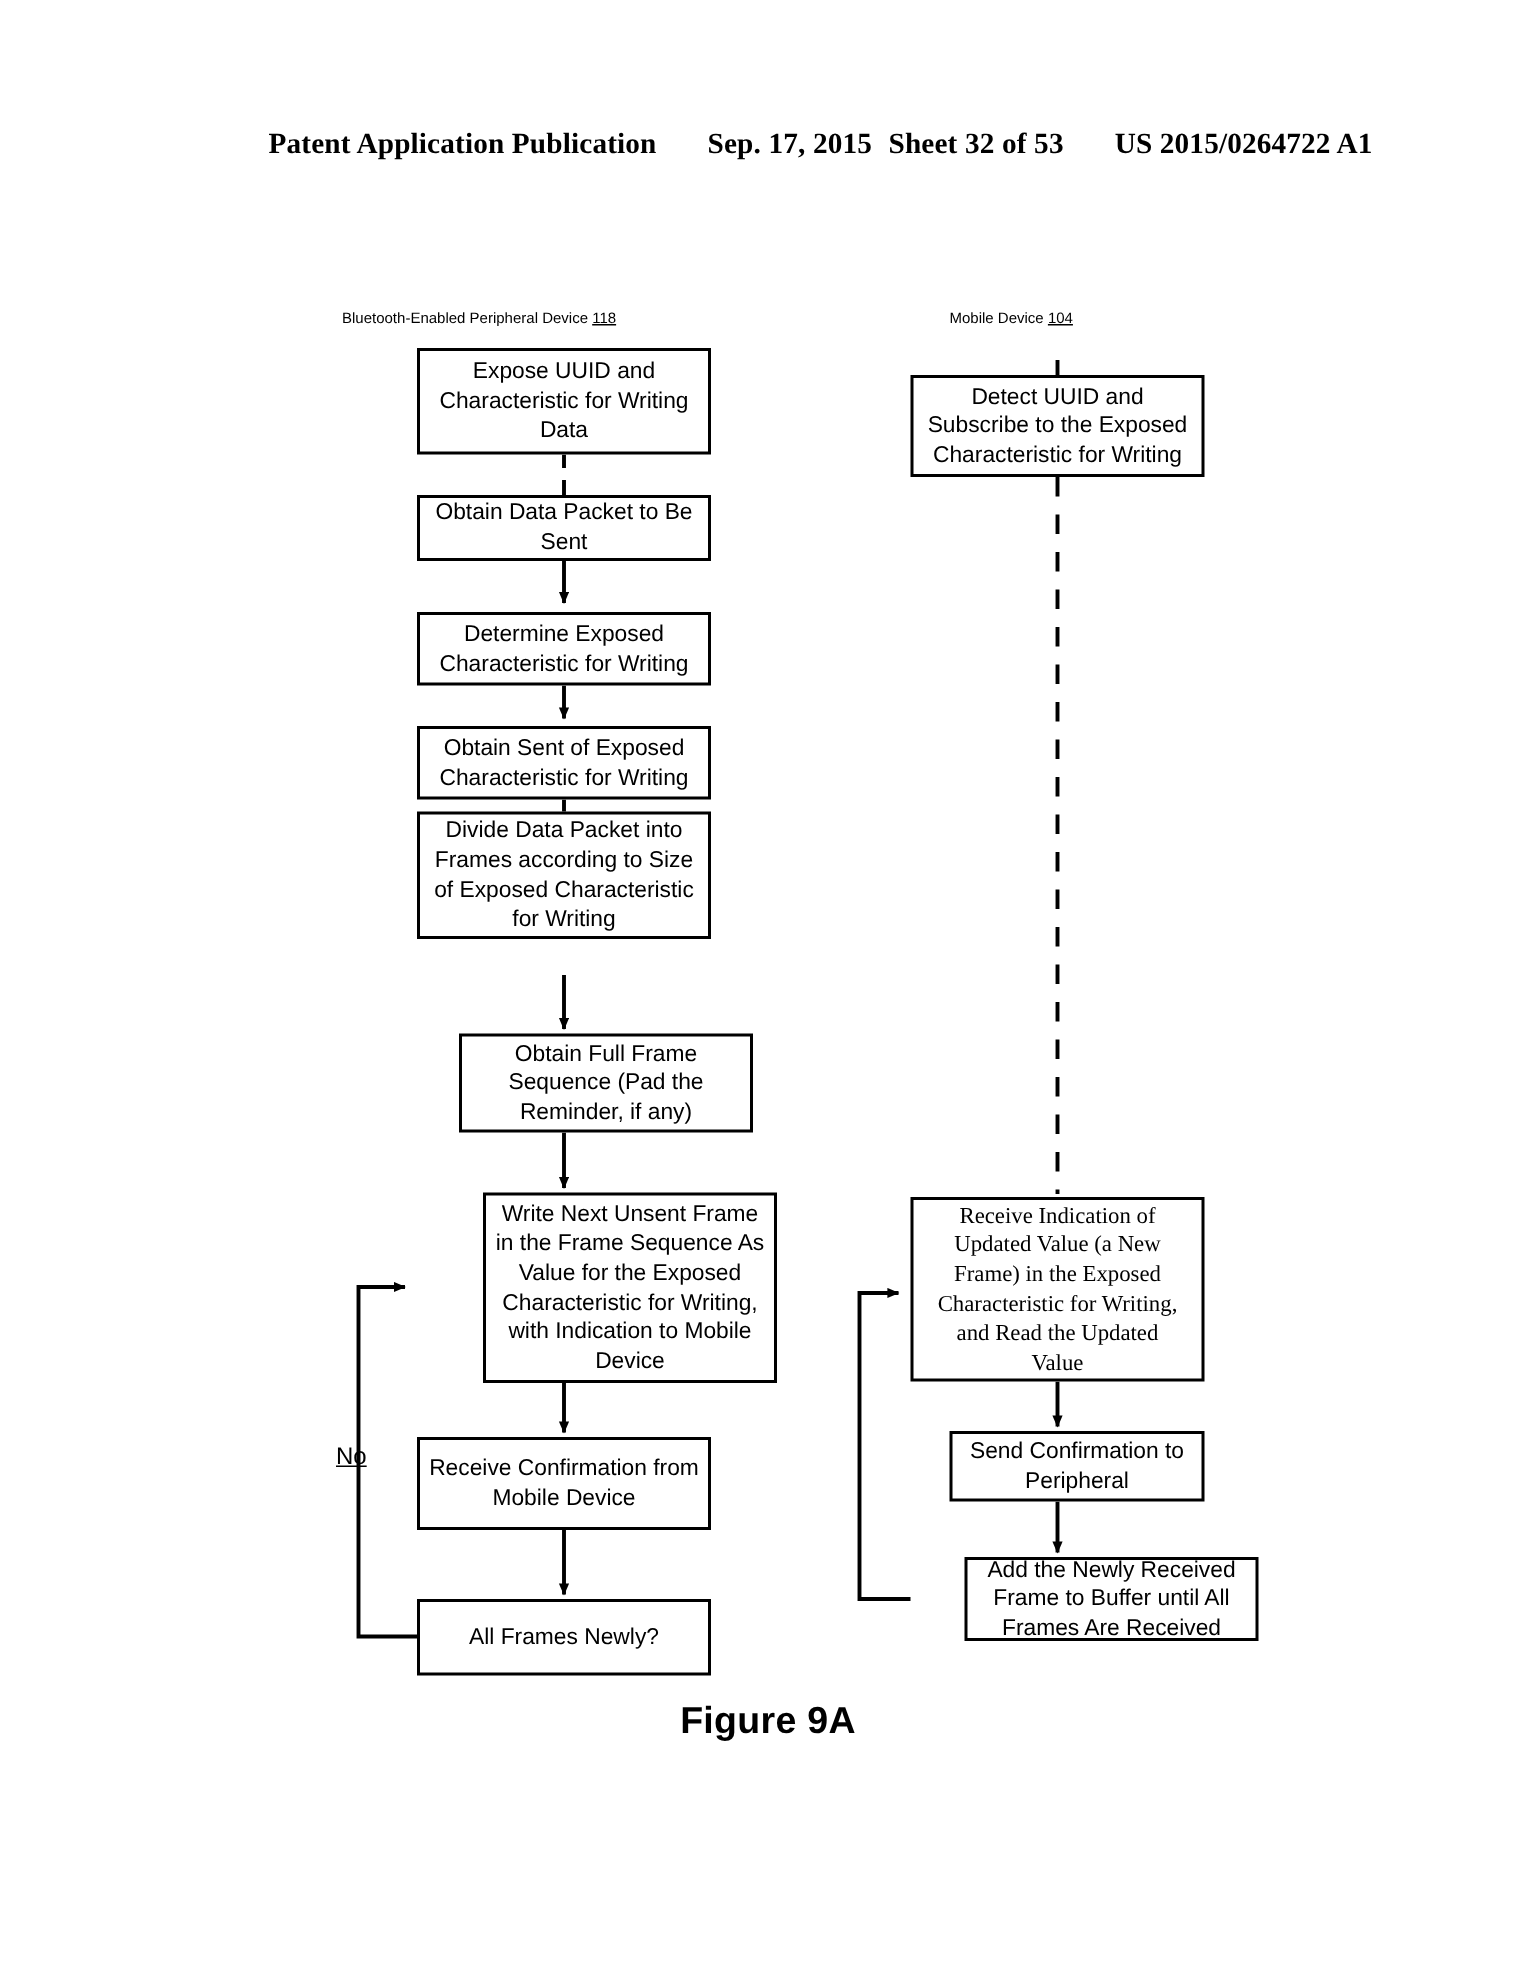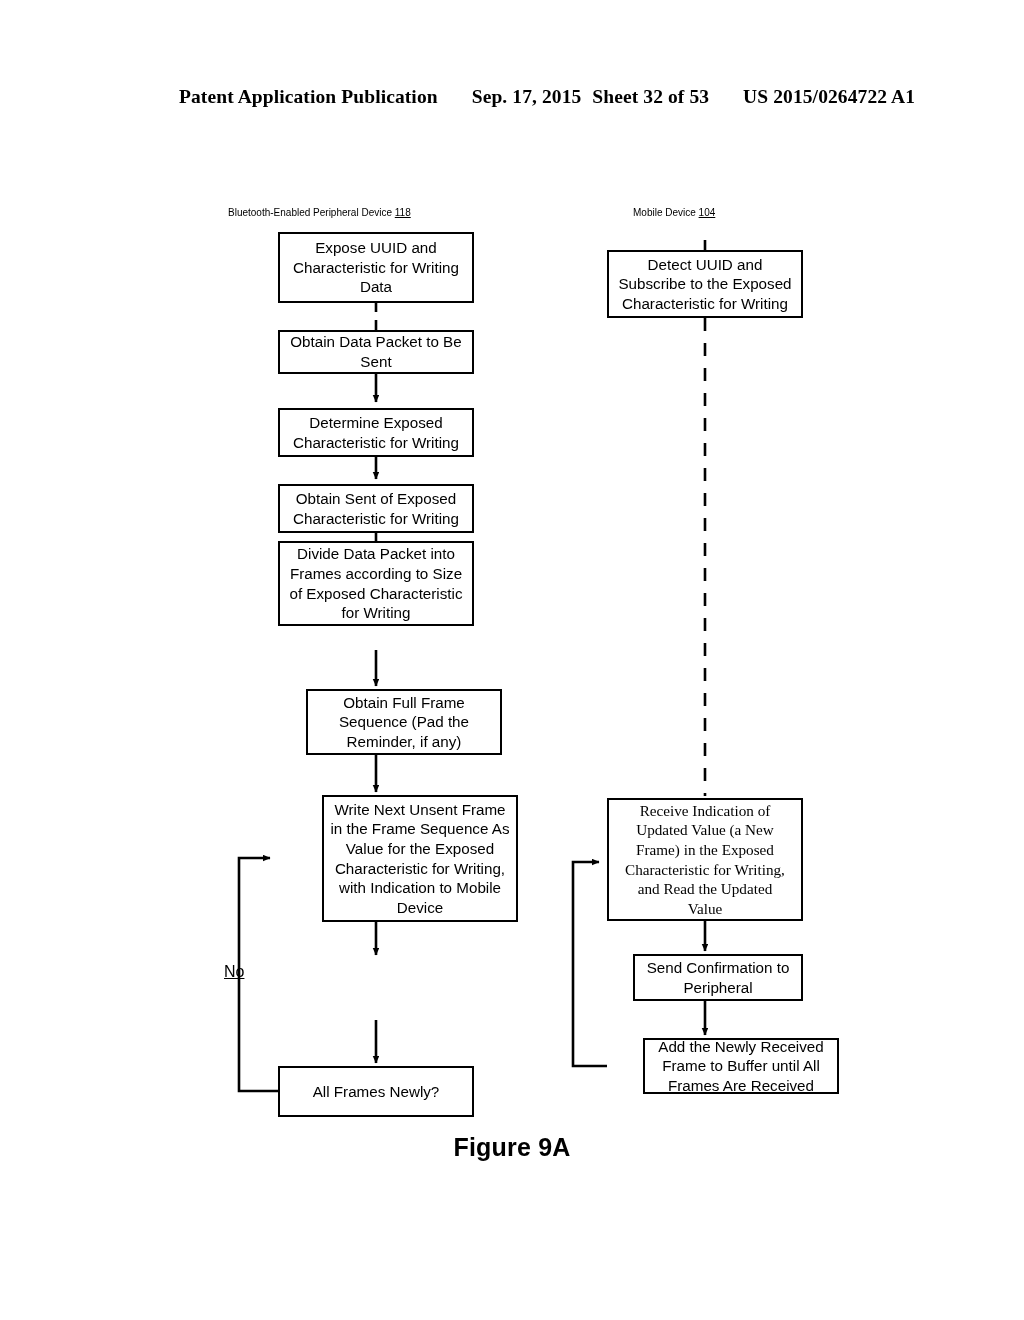--- a/index.html
+++ b/index.html
@@ -188,20 +188,22 @@
 Sequence (Pad the
 Reminder, if any)</div>
 
   <div class="node" style="left:278px; top:795px; width:196px; height:127px;margin-left:44px;">Write Next Unsent Frame
 in the Frame Sequence As
 Value for the Exposed
 Characteristic for Writing,
 with Indication to Mobile
 Device</div>
 
+  <div class="node" style="left:278px; top:958px; width:196px; height:62px;">Receive Confirmation from
+Mobile Device</div>
 
   <div class="node" style="left:278px; top:1066px; width:196px; height:51px;">All Frames Newly?</div>
 
   <div class="loop-label" style="left:224px; top:963px;">No</div>
 
   <div class="node" style="left:607px; top:250px; width:196px; height:68px;">Detect UUID and
 Subscribe to the Exposed
 Characteristic for Writing</div>
 
   <div class="node" style="left:607px; top:798px; width:196px; height:123px;font-family:Liberation Serif, serif;">Receive Indication of

